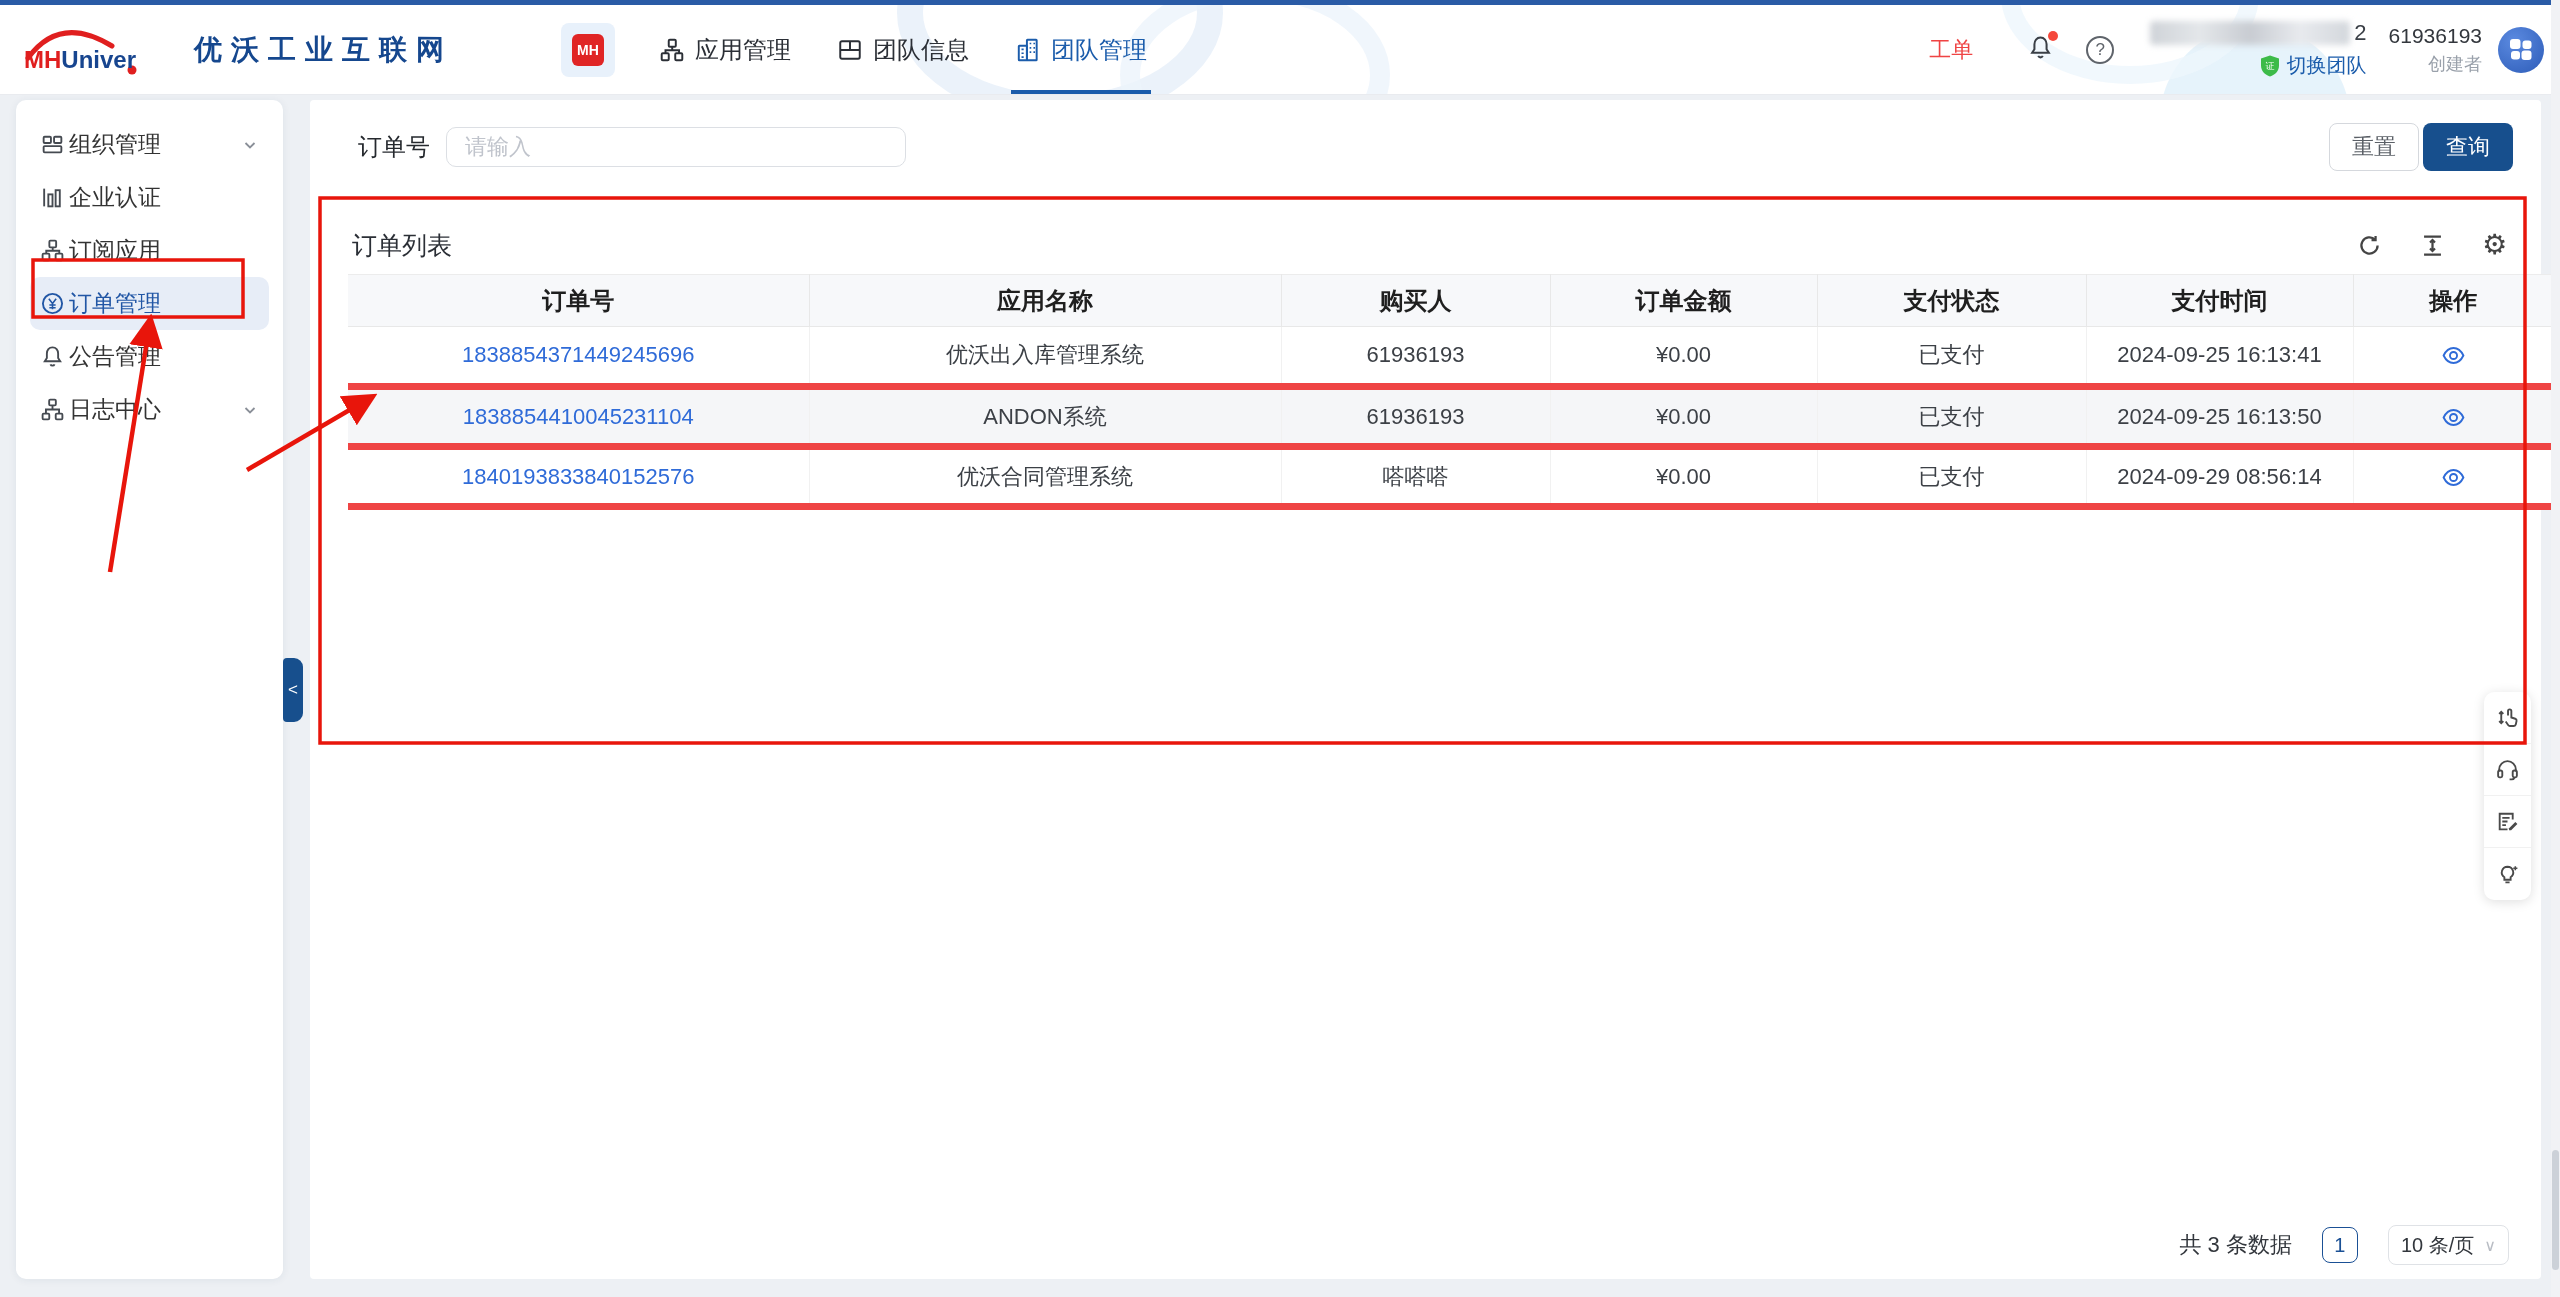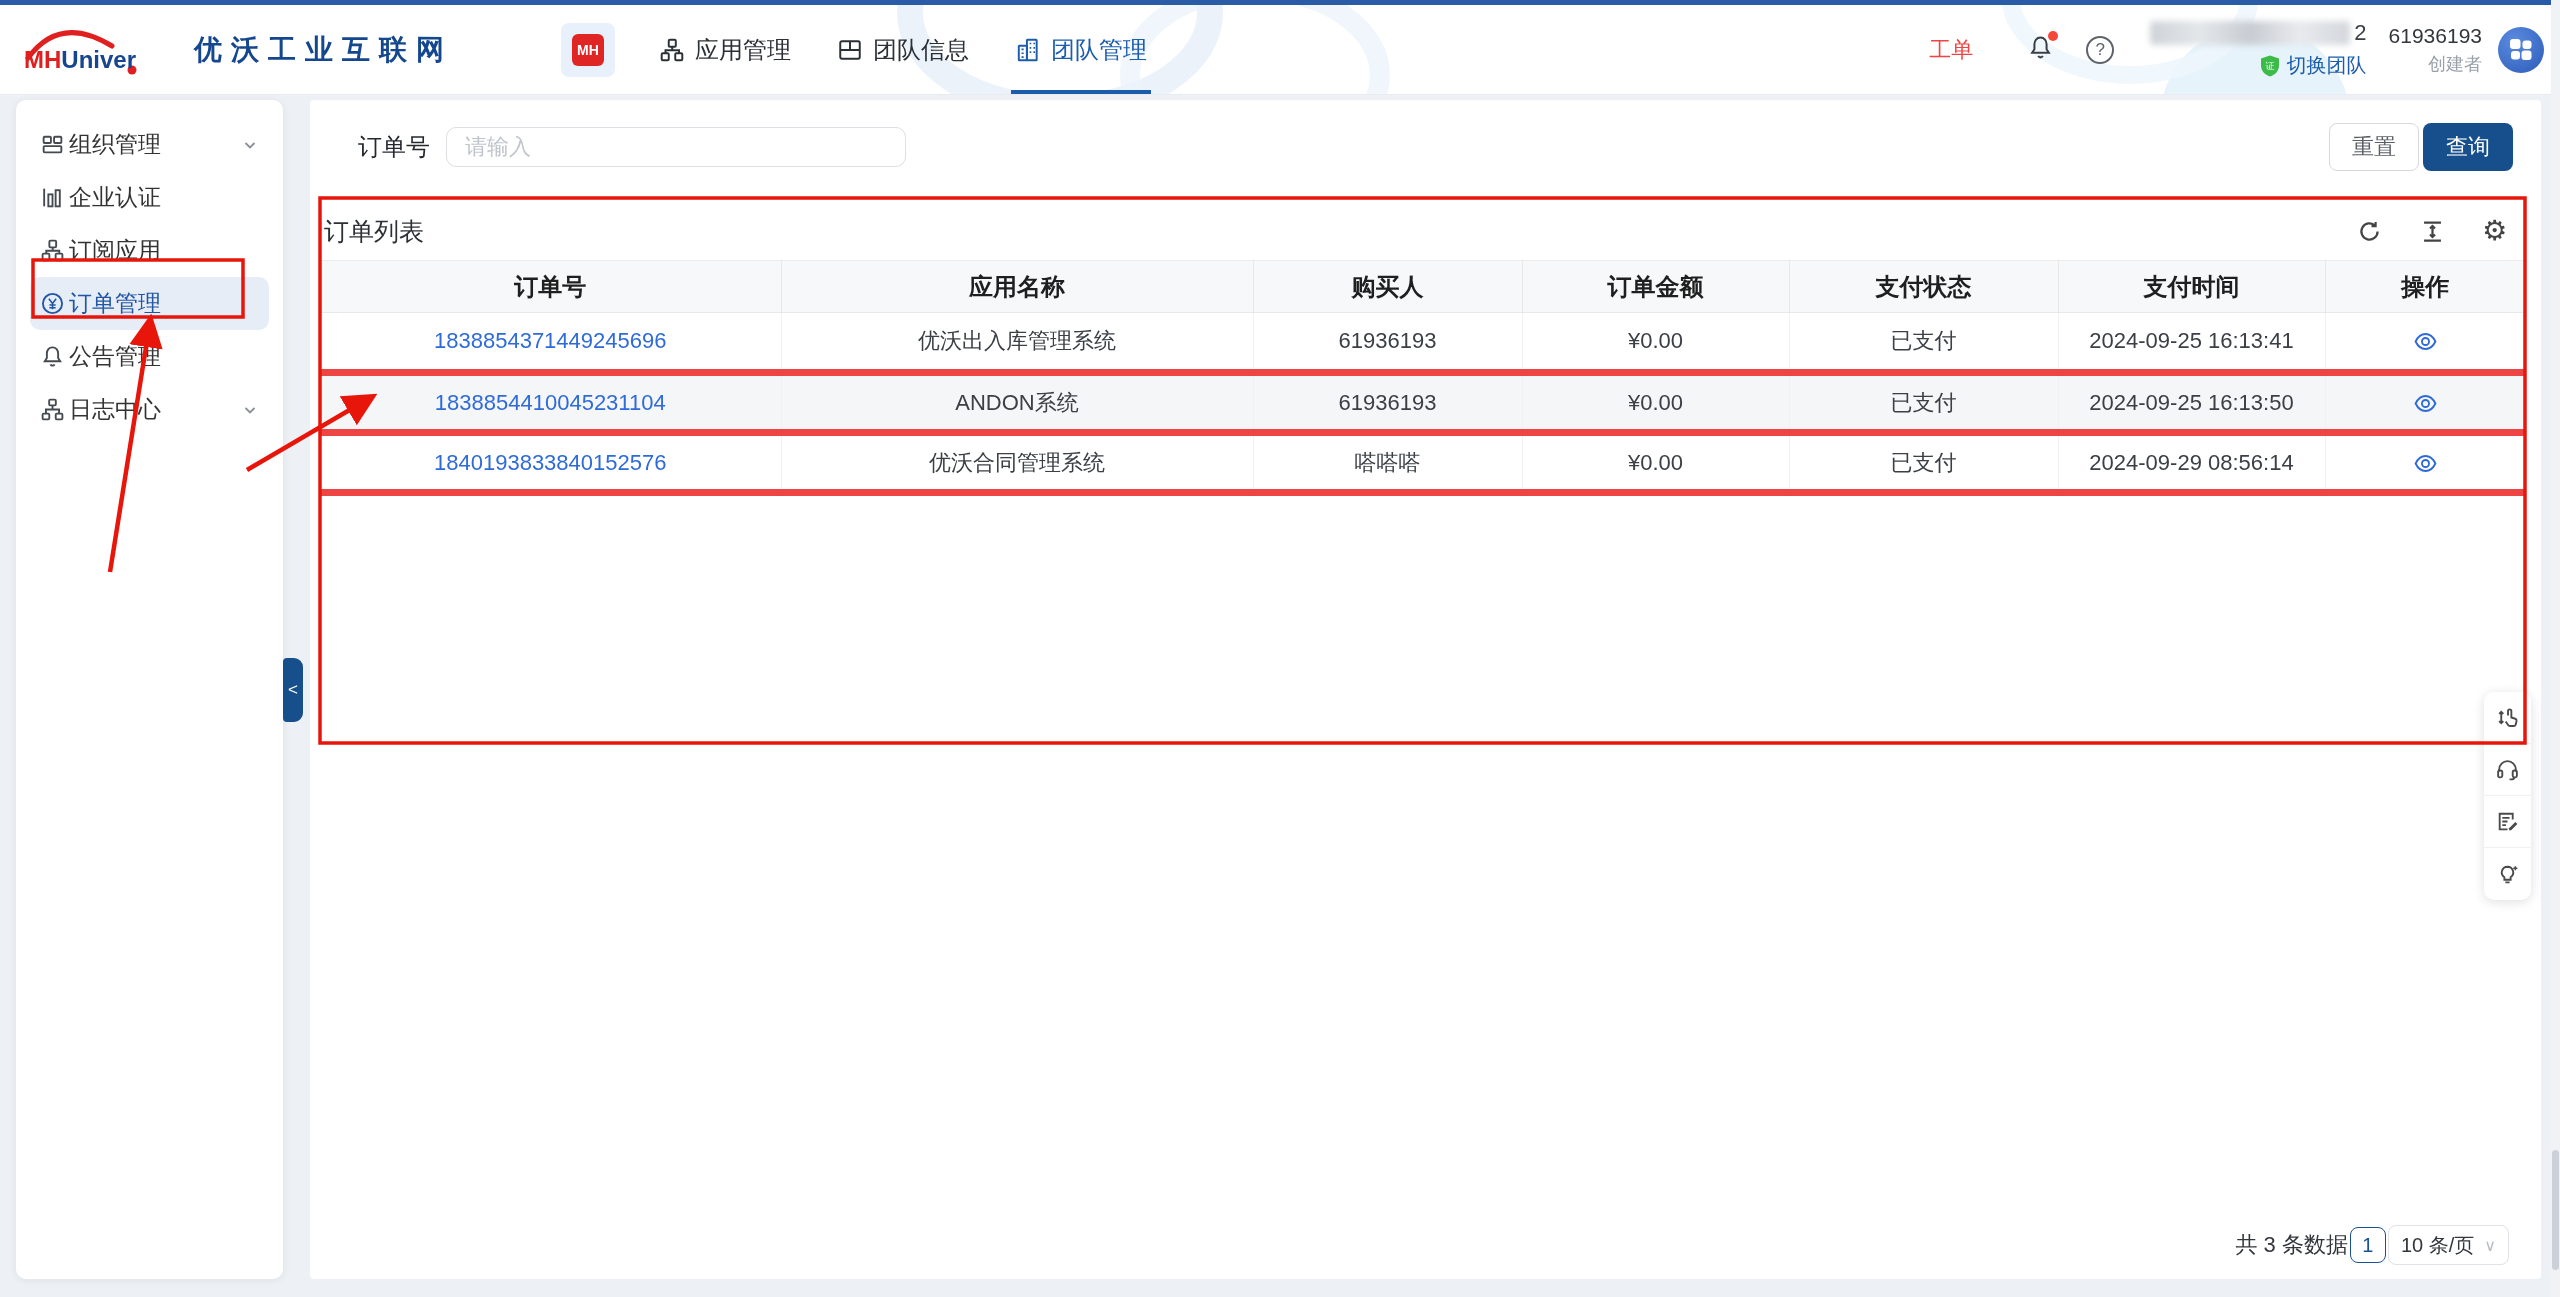--- a/index.html
+++ b/index.html
@@ -105,21 +105,21 @@
     font-family:"Liberation Sans","DejaVu Sans",sans-serif;
   }
   .search-input::placeholder { color:#c0c4cc; }
   .btns { margin-left:auto; display:flex; gap:4px; }
   .btn { height:48px; padding:0 22px; border-radius:8px; font-size:22px; cursor:pointer; border:1.5px solid transparent;
          display:flex; align-items:center; justify-content:center;
          font-family:"Liberation Sans","DejaVu Sans",sans-serif; }
   .btn-reset { background:#fff; border-color:#d5d8dd; color:#5a5f66; }
   .btn-query { background:#174f8d; color:#fff; }
 
-  .table-card { position:absolute; left:10px; top:102px; width:2205px; height:545px; background:#fff; }
+  .table-card { position:absolute; left:10px; top:116px; width:2205px; height:545px; background:#fff;padding-left:28px; }
   .table-head-bar { height:58px; display:flex; align-items:center; padding:0 18px 0 4px; }
   .table-title { font-size:25px; color:#2b2f36; }
   .table-tools { margin-left:auto; display:flex; align-items:center; gap:36px; color:#444; }
   .tool { cursor:pointer; display:flex; align-items:center; justify-content:center; }
   .gear-glyph { font-size:28px; line-height:1; color:#444; font-family:"DejaVu Sans",sans-serif; }
 
   table.orders { width:100%; border-collapse:collapse; table-layout:fixed; }
   .orders th {
     height:52px; background:#f7f8fa; font-size:24px; font-weight:bold; color:#1f1f1f; text-align:center;
     border-right:1px solid #e8e8e8; border-top:1px solid #ececec; border-bottom:1px solid #e8e8e8;
@@ -128,21 +128,21 @@
   .orders td {
     height:60px; font-size:22px; color:#3c4046; text-align:center;
     border-right:1px solid #f1f1f1; border-bottom:7px solid #ef4444; background:#fff;
   }
   .orders td:last-child { border-right:none; }
   .orders tr.hovered td { background:#f5f6f8; }
   .order-link { color:#2f6bd8; cursor:pointer; }
   .eye-btn { display:inline-flex; cursor:pointer; vertical-align:middle; }
 
   .pagination {
-    position:absolute; right:32px; bottom:14px; display:flex; align-items:center; gap:2px;
+    position:absolute; right:32px; bottom:14px; display:flex; align-items:center; gap:30px;
     font-size:22px; color:#33373d;
   }
   .page-num {
     min-width:36px; height:36px; border:1.5px solid #1a5095; border-radius:8px; color:#1a5095;
     display:flex; align-items:center; justify-content:center; font-size:20px; cursor:pointer;
   }
   .page-size {
     height:40px; border:1.5px solid #dfe2e6; border-radius:8px; padding:0 12px;
     display:flex; align-items:center; gap:10px; font-size:20px; color:#33373d; cursor:pointer; background:#fff;
   }

